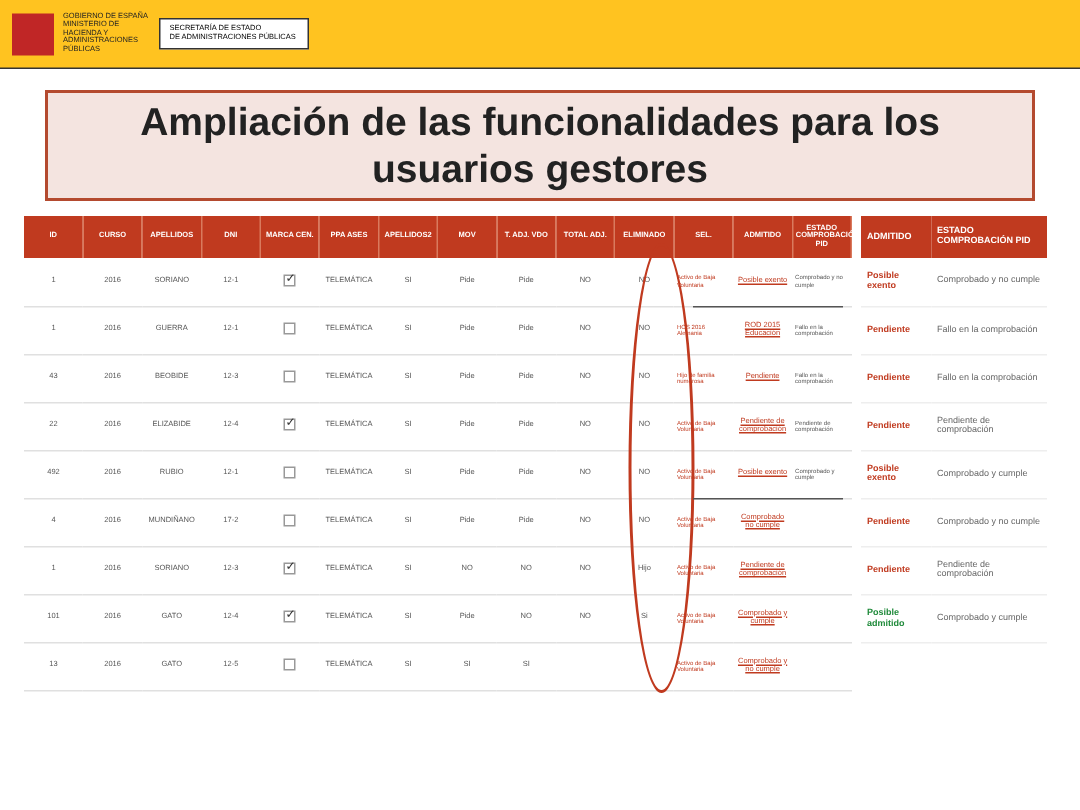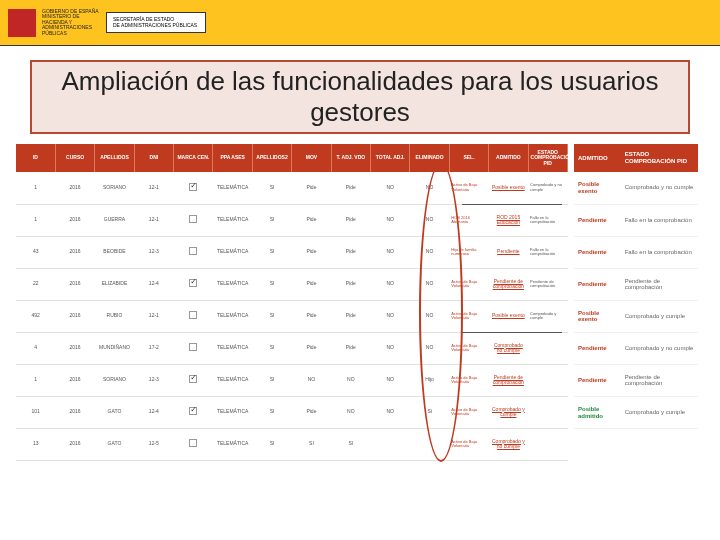--- a/index.html
+++ b/index.html
@@ -40,21 +40,21 @@
     padding: 4px 6px;
     width: 100px;
   }
   .slide-title {
     margin: 14px 30px 10px;
     border: 2px solid #b44a2f;
     background: #f4e4e0;
     text-align: center;
     padding: 4px 10px;
     font-size: 26px;
-    font-weight: normal;
+    font-weight: bold;
     color: #222;
     font-family: Arial, sans-serif;
   }
   .content {
     position: relative;
     margin: 0 16px;
     display: flex;
     gap: 6px;
     align-items: flex-start;
   }

